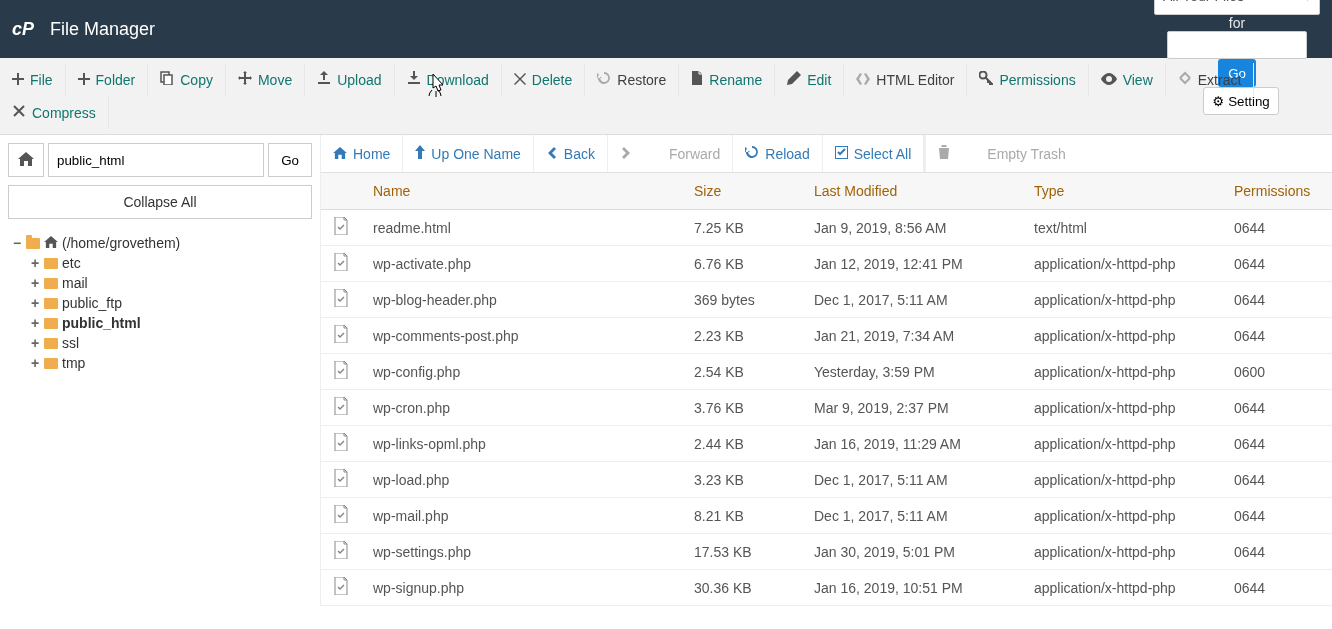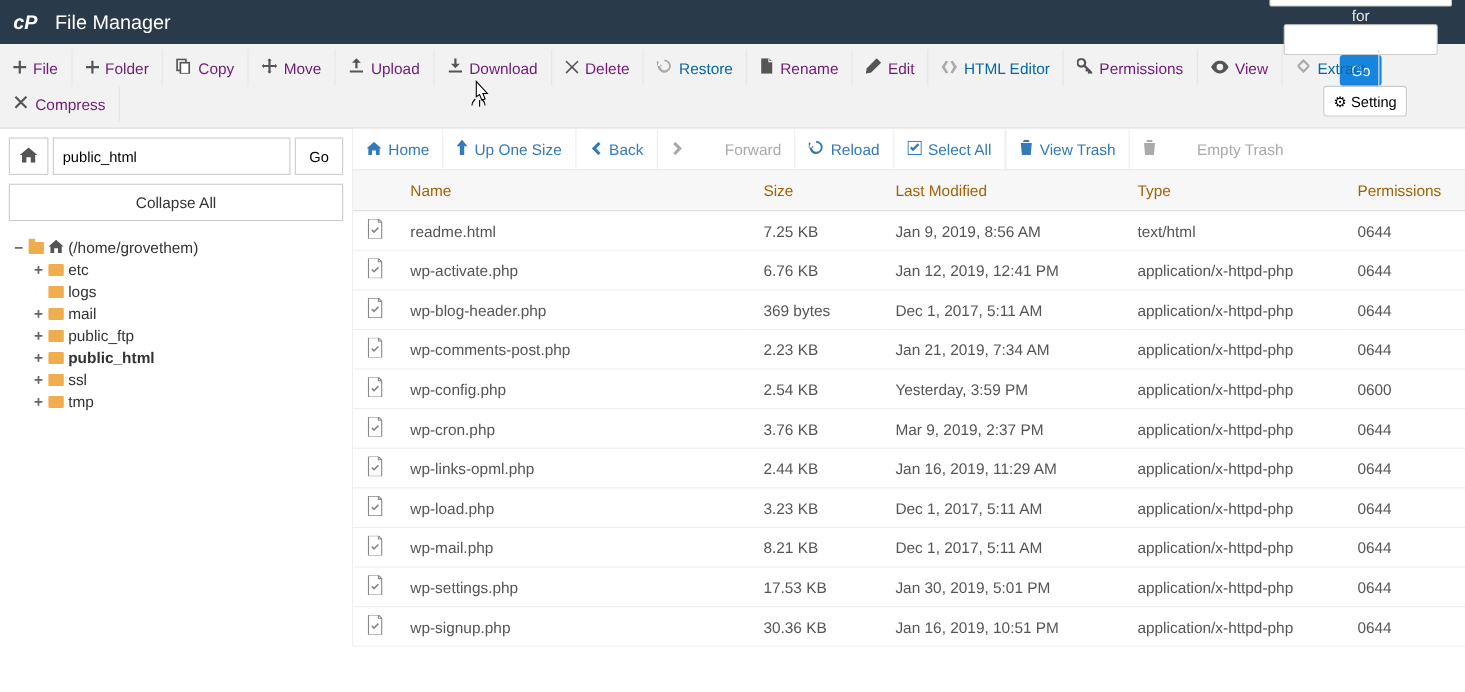--- a/index.html
+++ b/index.html
@@ -1,28 +1,28 @@
 <!DOCTYPE html>
 <html><head>
 <meta charset="utf-8">
 <style>
   * { box-sizing: border-box; margin: 0; padding: 0; }
   body { font-family: "Helvetica Neue", Arial, sans-serif; font-size: 14px; color: #333; width: 1332px; }
-  .top-bar { background: #293a4a; color: #fff; height: 40px; display: flex; align-items: center; padding: 0 12px; }
+  .top-bar { background: #293a4a; color: #fff; height: 58px; display: flex; align-items: center; padding: 0 12px; }
   .brand { display: flex; align-items: center; gap: 10px; font-size: 18px; font-weight: 400; }
   .brand-icon svg { display: block; }
   .search-area { margin-left: auto; display: flex; align-items: center; gap: 0; flex-direction: column; }
   .search-area label { color: #e6e6e6; font-size: 14px; }
   .select-wrap { background: #fff; border: 1px solid #ccc; border-radius: 2px; height: 28px; display: flex; align-items: flex-start; padding: 0 8px; color: #555; cursor: pointer; gap: 60px; margin-top: 28px; }
   .search-input { height: 28px; width: 140px; border: 1px solid #ccc; border-radius: 2px; padding: 0 6px; }
   .go-btn { background: #1785dd; color: #fff; border: none; border-radius: 3px; height: 28px; padding: 0 10px; cursor: pointer; }
   .settings-btn { background: #fff; border: 1px solid #ccc; border-radius: 3px; height: 28px; padding: 0 8px; cursor: pointer; display: flex; align-items: center; gap: 4px; margin-left: 8px; }
   .toolbar { background: #f2f2f2; border-bottom: 1px solid #ddd; display: flex; flex-wrap: wrap; padding: 5px 0; }
-  .tb-item { display: flex; align-items: center; gap: 6px; padding: 8px 12px; cursor: pointer; color: #701a75; border-right: 1px solid #e6e6e6; }
-  .tb-item.disabled { color: #0369a1; cursor: default; }
+  .tb-item { display: flex; align-items: center; gap: 6px; padding: 8px 12px; cursor: pointer; color: #0f766e; border-right: 1px solid #e6e6e6; }
+  .tb-item.disabled { color: #404040; cursor: default; }
   .content { display: flex; }
   .sidebar { width: 320px; padding: 8px; }
   .path-bar { display: flex; gap: 4px; }
   .home-btn { width: 36px; height: 34px; border: 1px solid #ccc; background: #fff; display: flex; align-items: center; justify-content: center; cursor: pointer; }
   .path-input { flex: 1; height: 34px; border: 1px solid #ccc; padding: 0 8px; }
   .go-btn2 { height: 34px; border: 1px solid #ccc; background: #fff; padding: 0 12px; cursor: pointer; }
   .collapse-all { margin-top: 8px; border: 1px solid #ccc; background: #fff; text-align: center; padding: 8px; cursor: pointer; }
   .tree { margin-top: 14px; font-size: 14px; }
   .tree-node { padding: 2px 0; display: flex; align-items: center; gap: 4px; cursor: pointer; }
   .tree-node.root { margin-left: 4px; }
@@ -195,25 +195,20 @@
         </span>
         <span>(/home/grovethem)</span>
       </div>
       <div class="tree-children" id="tree-children">
           <div class="tree-node">
             <span class="exp">+</span>
             <span class="folder-ic"></span>
             <span>etc</span>
           </div>
           <div class="tree-node">
-            <span class="exp"></span>
-            <span class="folder-ic"></span>
-            <span>logs</span>
-          </div>
-          <div class="tree-node">
             <span class="exp">+</span>
             <span class="folder-ic"></span>
             <span>mail</span>
           </div>
           <div class="tree-node">
             <span class="exp">+</span>
             <span class="folder-ic"></span>
             <span>public_ftp</span>
           </div>
           <div class="tree-node bold">
@@ -241,21 +236,21 @@
           <span><svg class="icon-svg" width="14" height="12" viewBox="0 0 16 14">
               <path d="M8 0L0 7h2v7h4V9h4v5h4V7h2z" fill="#337ab7"></path>
             </svg></span>
           <span>Home</span>
         </div>
         <div class="pt-sep"></div>
         <div class="pt-item">
           <span><svg class="icon-svg" width="10" height="14" viewBox="0 0 10 14">
               <path d="M5 0L0 6h3v8h4V6h3z" fill="#337ab7"></path>
             </svg></span>
-          <span>Up One Size</span>
+          <span>Up One Name</span>
         </div>
         <div class="pt-sep"></div>
         <div class="pt-item">
           <span><svg class="icon-svg" width="12" height="12" viewBox="0 0 12 12">
               <path d="M8 0L2 6l6 6 2-2-4-4 4-4z" fill="#337ab7"></path>
             </svg></span>
           <span>Back</span>
         </div>
         <div class="pt-sep"></div>
         <div class="pt-item disabled">
@@ -274,26 +269,20 @@
         <div class="pt-sep"></div>
         <div class="pt-item">
           <span><svg class="icon-svg" width="13" height="13" viewBox="0 0 13 13">
               <rect x="0.5" y="0.5" width="12" height="12" fill="none" stroke="#337ab7"></rect>
               <path d="M3 6l2 2 5-5" stroke="#337ab7" stroke-width="2" fill="none"></path>
             </svg></span>
           <span>Select All</span>
         </div>
         <div class="pt-sep"></div>
         <div class="pt-sep"></div>
-        <div class="pt-item">
-          <span><svg class="icon-svg" width="12" height="14" viewBox="0 0 12 14">
-              <path d="M1 3h10l-1 11H2zM4 0h4l1 2H3z" fill="#337ab7"></path>
-            </svg></span>
-          <span>View Trash</span>
-        </div>
         <div class="pt-sep"></div>
         <div class="pt-item disabled">
           <span><svg class="icon-svg" width="12" height="14" viewBox="0 0 12 14">
               <path d="M1 3h10l-1 11H2zM4 0h4l1 2H3z" fill="#aaa"></path>
             </svg></span>
           <span>Empty Trash</span>
         </div>
       </div>
     <table class="table">
       <thead>

